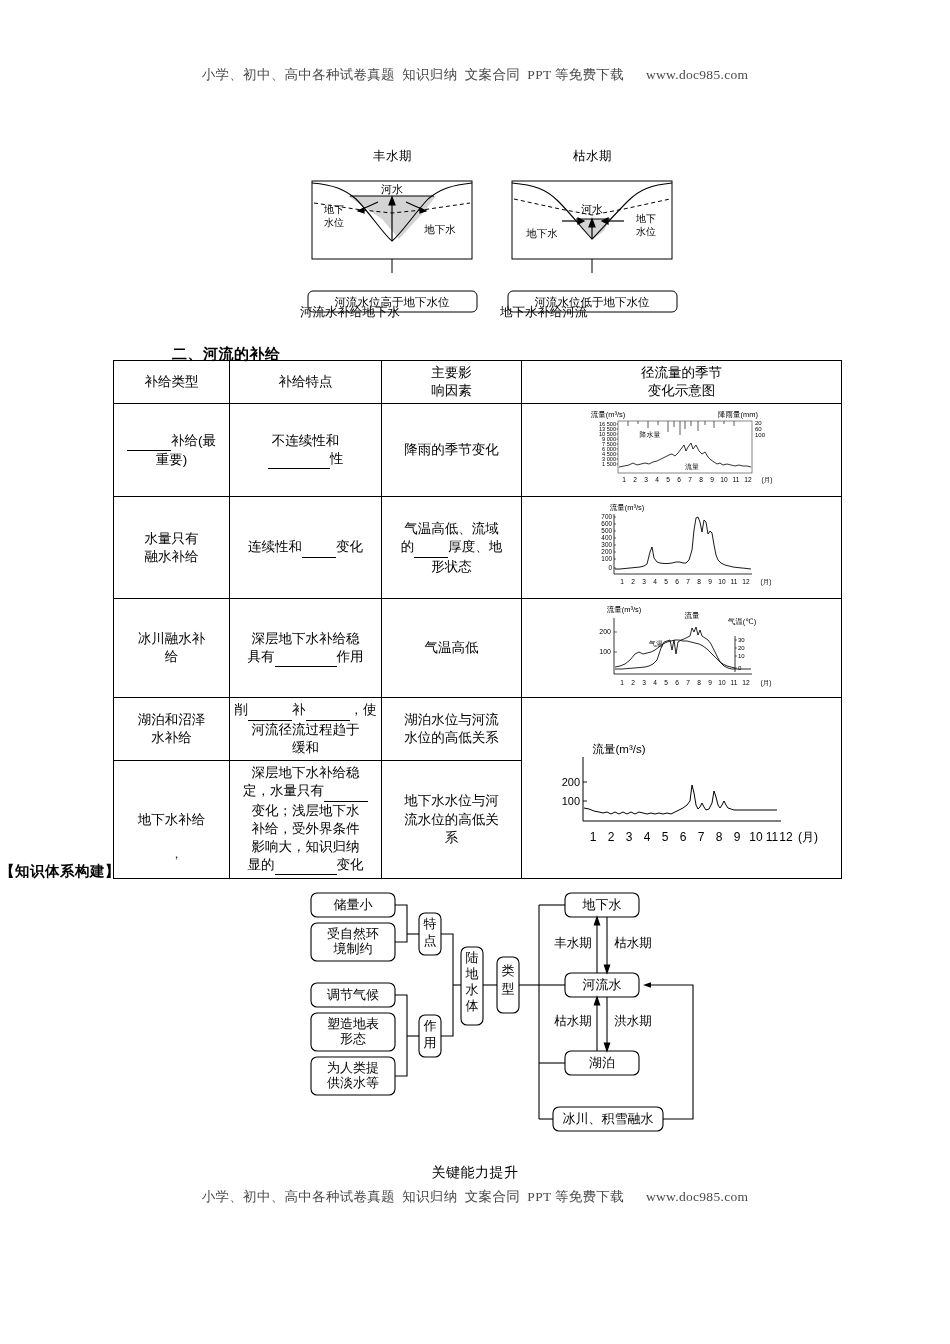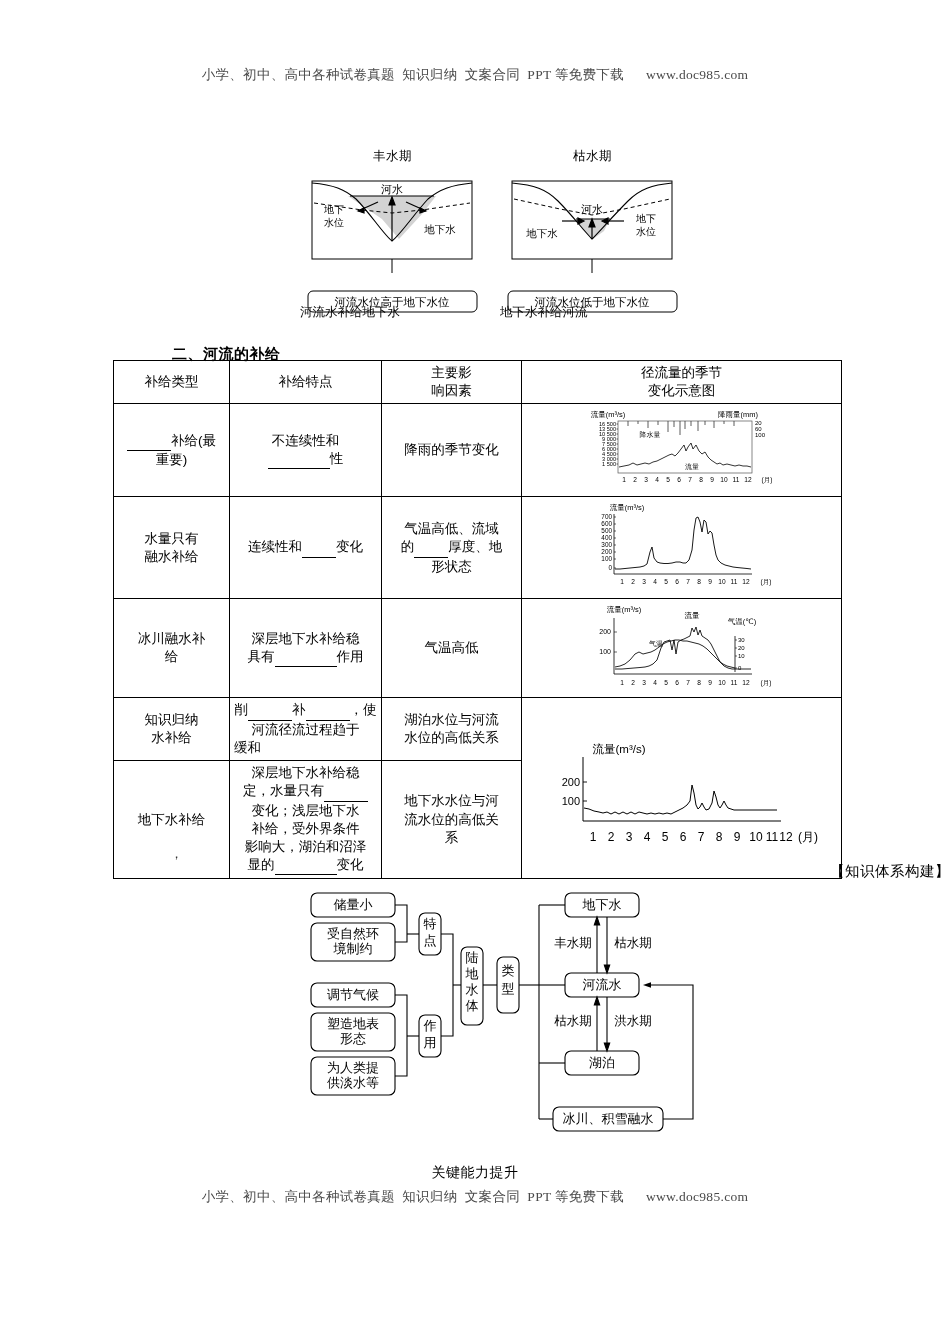--- a/index.html
+++ b/index.html
@@ -85,21 +85,21 @@
   
   .stray {
     position: absolute; left: 170px; top: 845px;
     font-size: 13px; color: #333;
     font-family: "Liberation Sans", "DejaVu Sans", sans-serif;
   }
 
   
   .kb-title {
     position: absolute; left: 0; top: 862px; width: 950px;
-    text-align: right; font-size: 14.5px; font-weight: normal;
+    text-align: left; font-size: 14.5px; font-weight: bold;
     font-family: "Liberation Sans", "DejaVu Sans", sans-serif;
     letter-spacing: .5px;
   }
   .kbmap { position: absolute; left: 295px; top: 885px; }
 
   .foot-key {
     position: absolute; left: 0; top: 1164px; width: 950px;
     text-align: center; font-size: 14px; font-weight: normal;
     font-family: "Liberation Sans", "DejaVu Sans", sans-serif;
     letter-spacing: .5px;
@@ -429,27 +429,27 @@
                 <text x="182" y="83">11</text>
                 <text x="194" y="83">12</text>
               <text x="214" y="83">(月)</text>
             </g>
           </svg>
         </td>
       </tr>
 
       <tr>
         <td>
-          <div>知识归纳</div>
+          <div>湖泊和沼泽</div>
           <div>水补给</div>
         </td>
         <td class="cell-left">
           <div><span>削</span><span class="blank bl-4">&nbsp;</span><span>补</span><span class="blank bl-4">&nbsp;</span><span>，使</span></div>
           <div>河流径流过程趋于</div>
-          <div style="text-align:left">缓和</div>
+          <div style="text-align:center">缓和</div>
         </td>
         <td class="cell-left">
           <div>湖泊水位与河流</div>
           <div>水位的高低关系</div>
         </td>
         <td class="chart-cell" rowspan="2">
           <svg class="mini" width="290" height="150" viewBox="0 0 290 150">
             <text x="82" y="40" font-size="11.5" text-anchor="middle">流量(m³/s)</text>
 
             <line x1="46" y1="44" x2="46" y2="108" stroke="#000" stroke-width="1"></line>
@@ -483,21 +483,21 @@
         </td>
       </tr>
 
       <tr>
         <td>地下水补给</td>
         <td class="cell-left">
           <div>深层地下水补给稳</div>
           <div><span>定，水量只有</span><span class="blank bl-4">&nbsp;</span></div>
           <div>变化；浅层地下水</div>
           <div>补给，受外界条件</div>
-          <div>影响大，湖泊和沼泽</div>
+          <div>影响大，知识归纳</div>
           <div><span>显的</span><span class="blank bl-6">&nbsp;</span><span>变化</span></div>
         </td>
         <td class="cell-left">
           <div>地下水水位与河</div>
           <div>流水位的高低关</div>
           <div style="text-align:center">系</div>
         </td>
       </tr>
     </tbody>
   </table>

